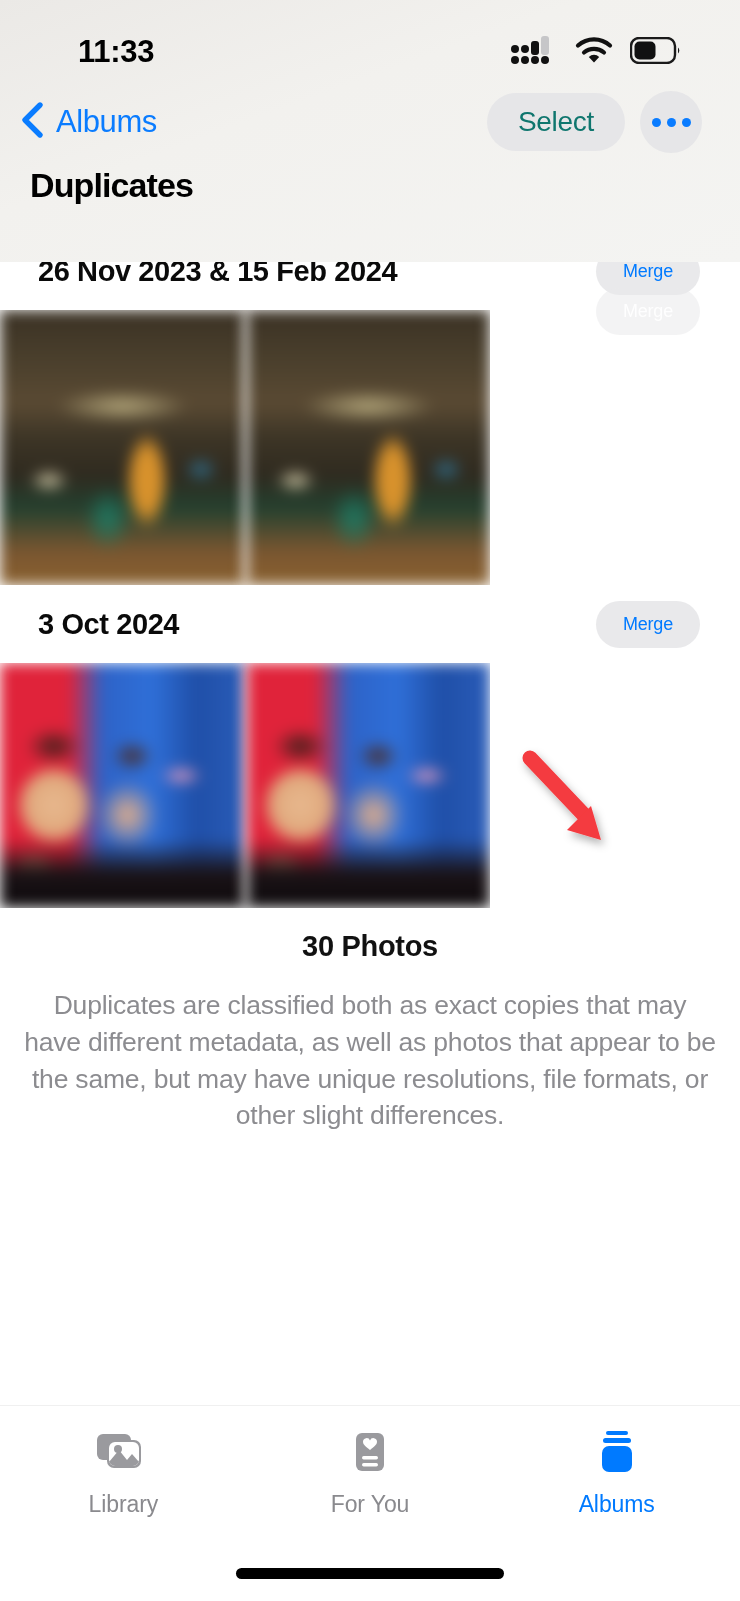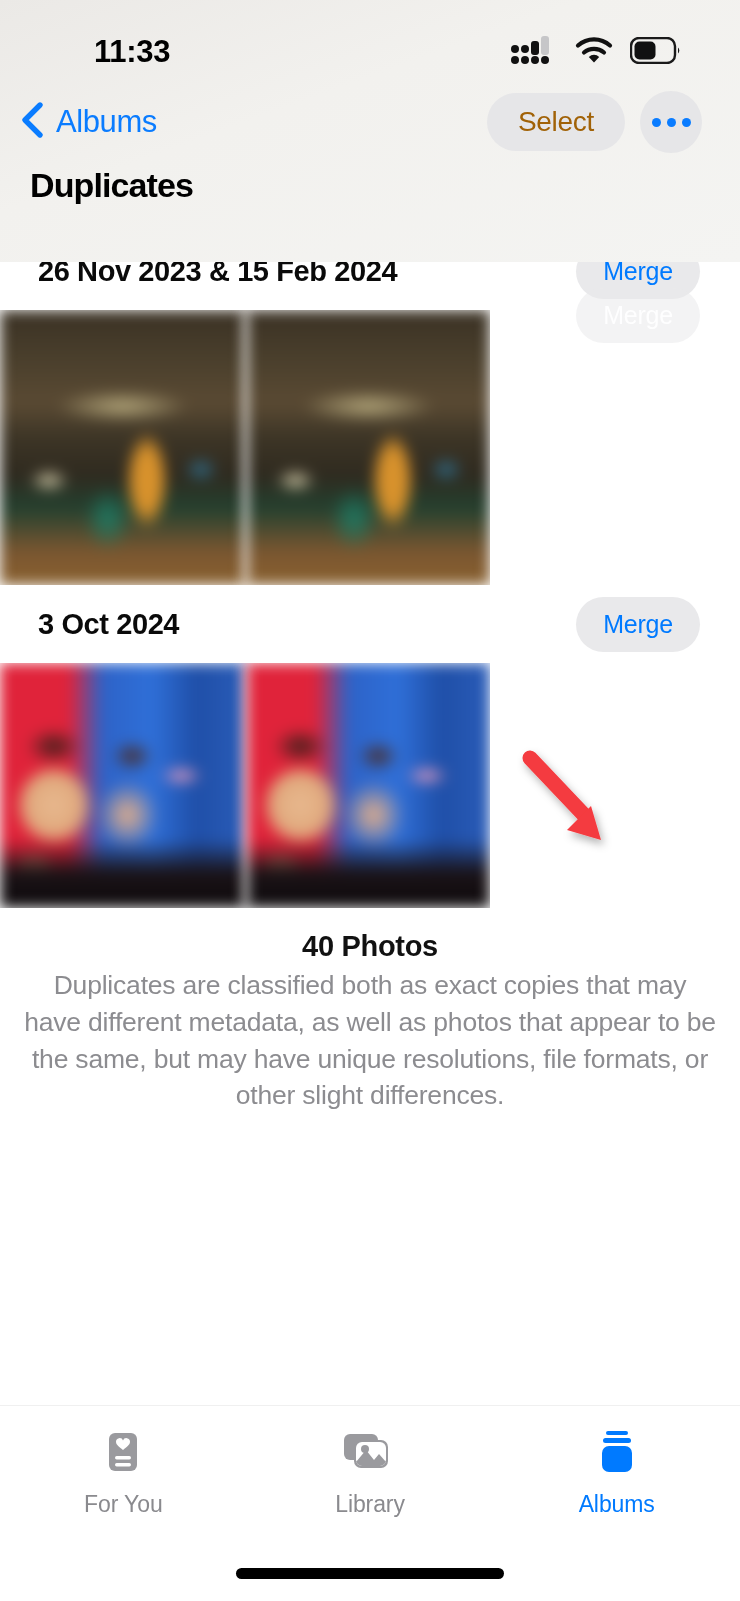--- a/index.html
+++ b/index.html
@@ -26,61 +26,61 @@
   .thumb.sep { border-left:2px solid rgba(255,255,255,.55); }
 
   .row-head {
     display:flex; align-items:center; justify-content:space-between;
     padding:0 40px 0 38px; height:78px; background:#fff;
   }
   .row-date { font-size:29px; font-weight:700; color:#0a0a0a; letter-spacing:-.4px; }
 
   .merge-btn {
     background:#E9E9EB; color:#007AFF; border:none; border-radius:30px;
-    font-size:25px; font-weight:500; padding:13px 27px;
+    font-size:18px; font-weight:500; padding:13px 27px;
     font-family:"Liberation Sans", sans-serif; letter-spacing:-.2px;
   }
 
   
   .header {
     position:absolute; left:0; top:0; width:740px; height:262px; z-index:40;
     background:linear-gradient(160deg,#ebe9e6 0%,#f2f1ee 40%,#f4f4f2 100%);
   }
   .status-bar {
     position:relative; height:86px; display:flex; align-items:center;
-    justify-content:space-between; padding:18px 58px 0 78px;margin-left:16px;
+    justify-content:space-between; padding:18px 58px 0 78px;
   }
   .clock { font-size:31px; font-weight:600; color:#000; letter-spacing:-.3px; }
   .status-icons { display:flex; align-items:center; gap:17px; }
 
   .nav-row {
     display:flex; align-items:center; justify-content:space-between;
     padding:0 38px 0 16px; height:72px;
   }
   .back-btn { display:flex; align-items:center; gap:6px; }
   .back-label { font-size:31px; color:#0a7cff; letter-spacing:-.4px; }
   .nav-right { display:flex; align-items:center; gap:15px; }
   .select-btn {
-    background:#E6E6E8; color:#a16207; border:none; border-radius:30px;
+    background:#E6E6E8; color:#0f766e; border:none; border-radius:30px;
     font-size:28px; padding:13px 31px; font-family:"Liberation Sans", sans-serif;
     letter-spacing:-.3px;
   }
   .more-btn {
     background:#E6E6E8; width:62px; height:62px; border-radius:50%;
     border:none; display:flex; align-items:center; justify-content:center; gap:6px;
   }
   .dot { width:9px; height:9px; border-radius:50%; background:#0a7cff; display:block; }
 
   .big-title { padding:8px 0 0 30px; font-size:34px; font-weight:700; color:#000; letter-spacing:-.9px; }
 
   
   .footer-info { padding:22px 22px 0; text-align:center; }
   .photo-count { font-size:29px; font-weight:700; color:#111; letter-spacing:-.3px; }
   .footer-desc {
-    margin-top:4px; font-size:26.5px; line-height:1.39; color:#8c8c90;
+    margin-top:24px; font-size:26.5px; line-height:1.39; color:#8c8c90;
     letter-spacing:-.2px;
   }
 
   
   .tab-bar {
     position:absolute; left:0; bottom:0; width:740px; height:196px; z-index:30;
     background:#fff; display:flex; align-items:flex-start; padding-top:22px;
     border-top:1px solid rgba(0,0,0,.06);
   }
   .tab { flex:1; display:flex; flex-direction:column; align-items:center; gap:9px; }
@@ -188,21 +188,21 @@
           radial-gradient(ellipse 40px 26px at 22% 34%, #3a1f1a 0%, transparent 70%),
           radial-gradient(ellipse 30px 22px at 54% 38%, #4a2a22 0%, transparent 70%),
           radial-gradient(ellipse 26px 12px at 18% 52%, #f07a9a 0%, transparent 72%),
           radial-gradient(ellipse 30px 14px at 74% 46%, #f2a0c0 0%, transparent 74%),
           linear-gradient(180deg, transparent 72%, #1a1216 86%, #0d0a0c 100%),
           radial-gradient(ellipse 34px 34px at 14% 86%, #e8c98a 0%, transparent 72%);"></div>
       </div>
     </div>
 
     <div class="footer-info">
-      <div class="photo-count">40 Photos</div>
+      <div class="photo-count">30 Photos</div>
       <div class="footer-desc">Duplicates are classified both as exact copies that may have different metadata, as well as photos that appear to be the same, but may have unique resolutions, file formats, or other slight differences.</div>
     </div>
 
   </div>
 
   <div class="header">
 
     <div class="status-bar">
       <span class="clock">11:33</span>
       <span class="status-icons">
@@ -279,40 +279,40 @@
       <line x1="25" y1="18" x2="80" y2="76" stroke="#F43A3F" stroke-width="15" stroke-linecap="round"></line>
       <path d="M96 100 L62 90 L86 66 Z" fill="#F43A3F"></path>
     </g>
   </svg>
 
   <div class="tab-bar">
 
     <div class="tab">
       <span>
         <svg width="56" height="50" viewBox="0 0 56 50">
-          <rect x="14" y="5" width="28" height="38" rx="6" fill="#9a9a9e"></rect>
-          <path d="M28 22c-4-3.4-7-5.2-7-8.3a3.6 3.6 0 0 1 7-1.2 3.6 3.6 0 0 1 7 1.2c0 3.1-3 4.9-7 8.3z" fill="#fff"></path>
-          <rect x="20" y="28" width="16" height="3.4" rx="1.7" fill="#fff"></rect>
-          <rect x="20" y="35" width="16" height="3.4" rx="1.7" fill="#fff"></rect>
-        </svg>
-      </span>
-      <span class="tab-label">For You</span>
-    </div>
-
-    <div class="tab">
-      <span>
-        <svg width="56" height="50" viewBox="0 0 56 50">
           <rect x="2" y="6" width="34" height="26" rx="6" fill="#9a9a9e"></rect>
           <rect x="12" y="12" width="34" height="28" rx="7" fill="#9a9a9e"></rect>
           <rect x="14" y="14" width="30" height="24" rx="6" fill="#fff"></rect>
           <path d="M14 34 L24 22 L32 32 L37 26 L44 34 L44 32 a6 6 0 0 1-6 6 H20 a6 6 0 0 1-6-6z" fill="#9a9a9e"></path>
           <circle cx="23" cy="21" r="4" fill="#9a9a9e"></circle>
         </svg>
       </span>
       <span class="tab-label">Library</span>
+    </div>
+
+    <div class="tab">
+      <span>
+        <svg width="56" height="50" viewBox="0 0 56 50">
+          <rect x="14" y="5" width="28" height="38" rx="6" fill="#9a9a9e"></rect>
+          <path d="M28 22c-4-3.4-7-5.2-7-8.3a3.6 3.6 0 0 1 7-1.2 3.6 3.6 0 0 1 7 1.2c0 3.1-3 4.9-7 8.3z" fill="#fff"></path>
+          <rect x="20" y="28" width="16" height="3.4" rx="1.7" fill="#fff"></rect>
+          <rect x="20" y="35" width="16" height="3.4" rx="1.7" fill="#fff"></rect>
+        </svg>
+      </span>
+      <span class="tab-label">For You</span>
     </div>
 
     <div class="tab active">
       <span>
         <svg width="56" height="50" viewBox="0 0 56 50">
           <rect x="17" y="3" width="22" height="4" rx="2" fill="#007AFF"></rect>
           <rect x="14" y="10" width="28" height="5" rx="2.5" fill="#007AFF"></rect>
           <rect x="13" y="18" width="30" height="26" rx="7" fill="#007AFF"></rect>
         </svg>
       </span>

